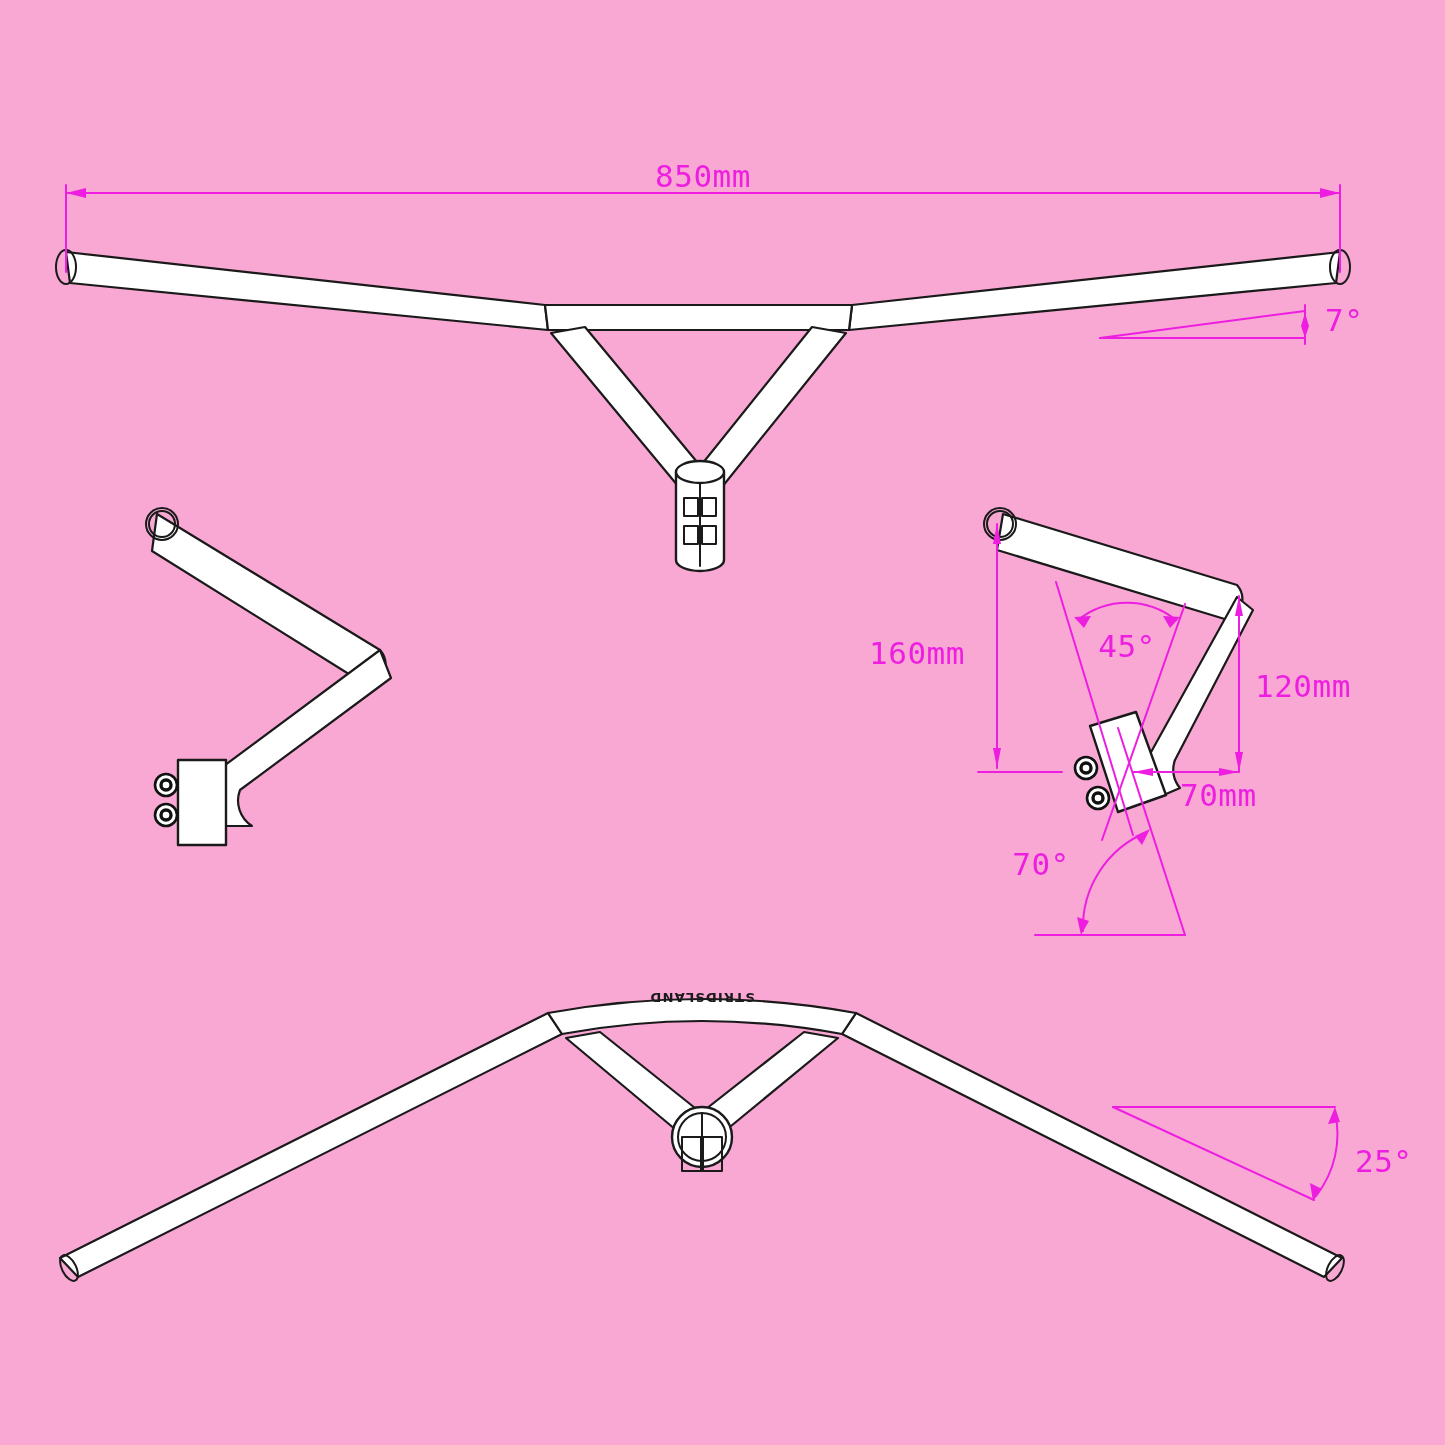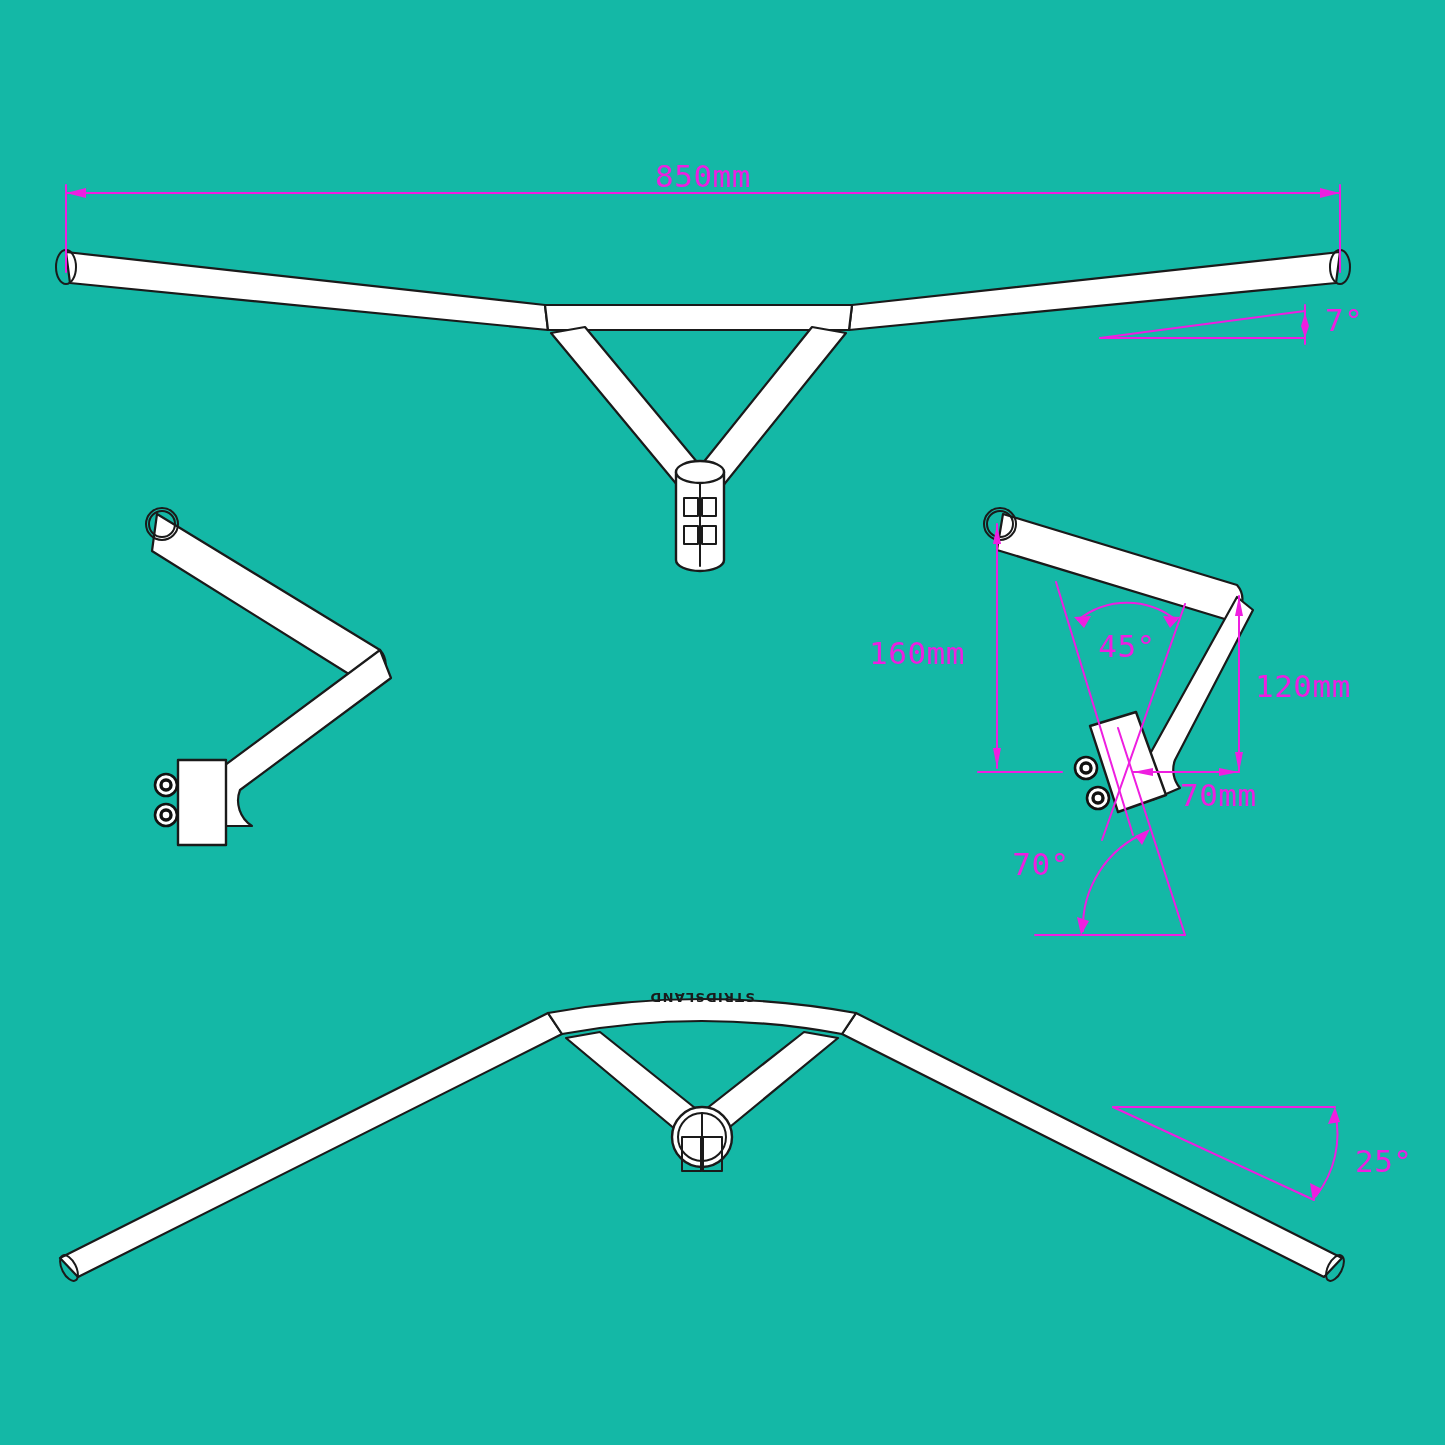--- a/index.html
+++ b/index.html
@@ -1,18 +1,18 @@
 <!DOCTYPE html>
 <html><head>
 <meta charset="utf-8">
 <style>
   html,body{margin:0;padding:0;background:#ffffff;}
   body{width:1445px;height:1445px;overflow:hidden;
        font-family:"DejaVu Sans",sans-serif;}
-  #stage{position:relative;width:1445px;height:1445px;background:#14b8a6;}
+  #stage{position:relative;width:1445px;height:1445px;background:#f9a8d4;}
   svg#dwg{position:absolute;left:0;top:0;width:1445px;height:1445px;display:block;}
   .part{fill:#ffffff;stroke:#1a1a1a;stroke-width:2.2;stroke-linejoin:round;stroke-linecap:round;}
   .partthin{fill:none;stroke:#1a1a1a;stroke-width:2.0;stroke-linejoin:round;stroke-linecap:round;}
   .partfill{fill:#ffffff;stroke:#1a1a1a;stroke-width:2.4;stroke-linejoin:round;}
   .bolt{fill:#ffffff;stroke:#111111;stroke-width:2.6;}
   .boltin{fill:#ffffff;stroke:#111111;stroke-width:3.4;}
   .dim{fill:none;stroke:#ee1ee0;stroke-width:2.0;stroke-linecap:round;stroke-linejoin:round;}
   .dimfill{fill:#ee1ee0;stroke:none;}
   .dimtxt{fill:#ee1ee0;font-family:"DejaVu Sans Mono",monospace;font-size:31px;
           letter-spacing:0.5px;dominant-baseline:middle;}

